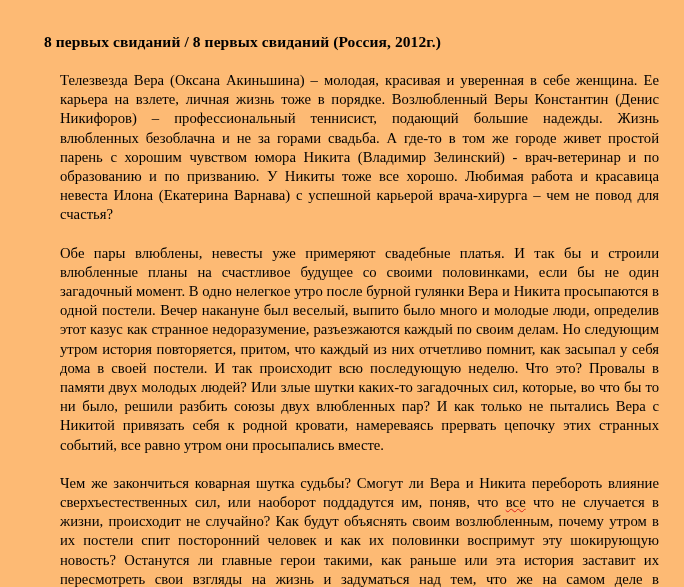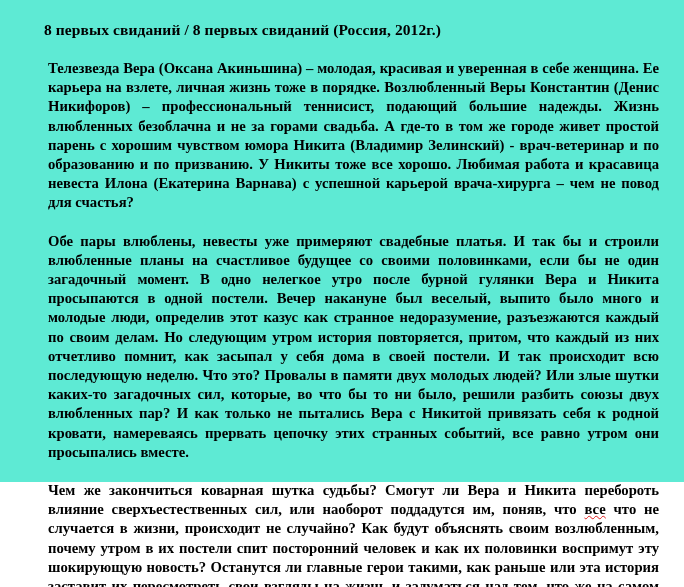--- a/index.html
+++ b/index.html
@@ -9,47 +9,46 @@
   }
   body {
     width: 684px;
     height: 587px;
     overflow: hidden;
     font-family: "Liberation Serif", "DejaVu Serif", serif;
     color: #000000;
   }
   .page {
     width: 684px;
-    height: 482px;
+    height: 587px;
     box-sizing: border-box;
-    padding: 20px 25px 0 44px;
-    background: #5eead4;
+    padding: 32px 25px 0 44px;
+    background: #fdba74;
     position: relative;
   }
   .doc-title {
     font-family: "Liberation Serif", "DejaVu Serif", serif;
     font-weight: bold;
     font-size: 15.5px;
     line-height: 19px;
     letter-spacing: 0.1px;
     margin: 0 0 20px 0;
     color: #000000;
     text-align: left;
     white-space: nowrap;
   }
   .body-para {
     font-family: "Liberation Serif", "DejaVu Serif", serif;
     font-size: 14.7px;
     line-height: 19.2px;
     text-align: justify;
     text-justify: inter-word;
-    margin: 0 0 19px 4px;
+    margin: 0 0 19px 16px;
     color: #000000;
     hyphens: none;
-    font-weight: bold;
   }
   .body-para:last-child {
     margin-bottom: 0;
   }
   
   .spell-error {
     text-decoration: underline;
     text-decoration-style: wavy;
     text-decoration-color: #e01b1b;
     text-decoration-thickness: 1px;

